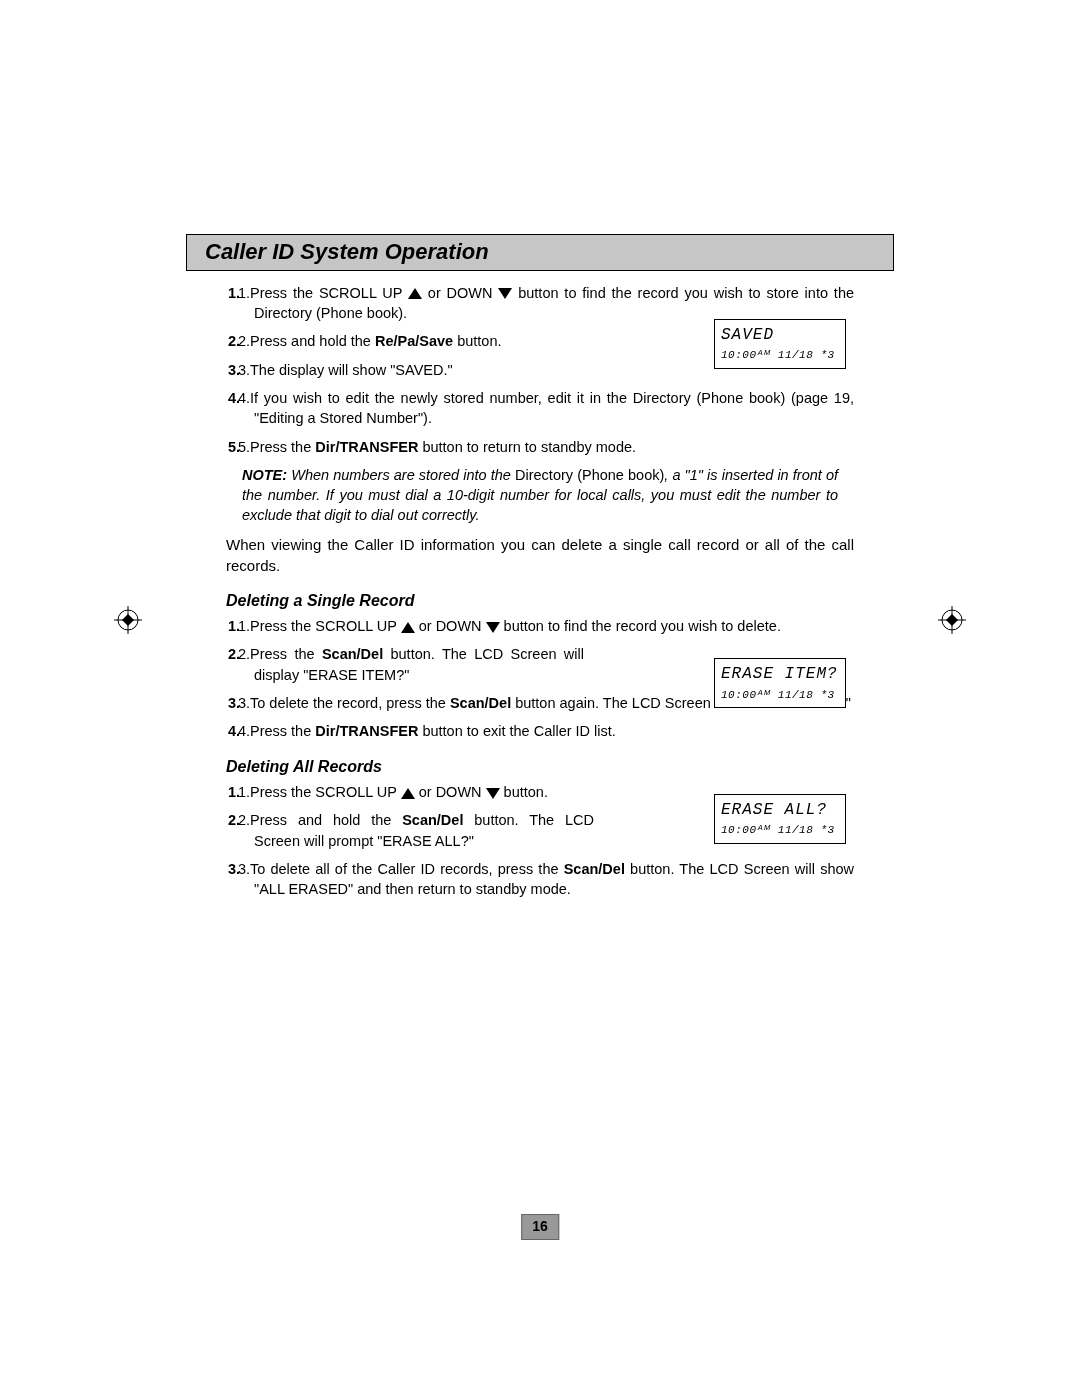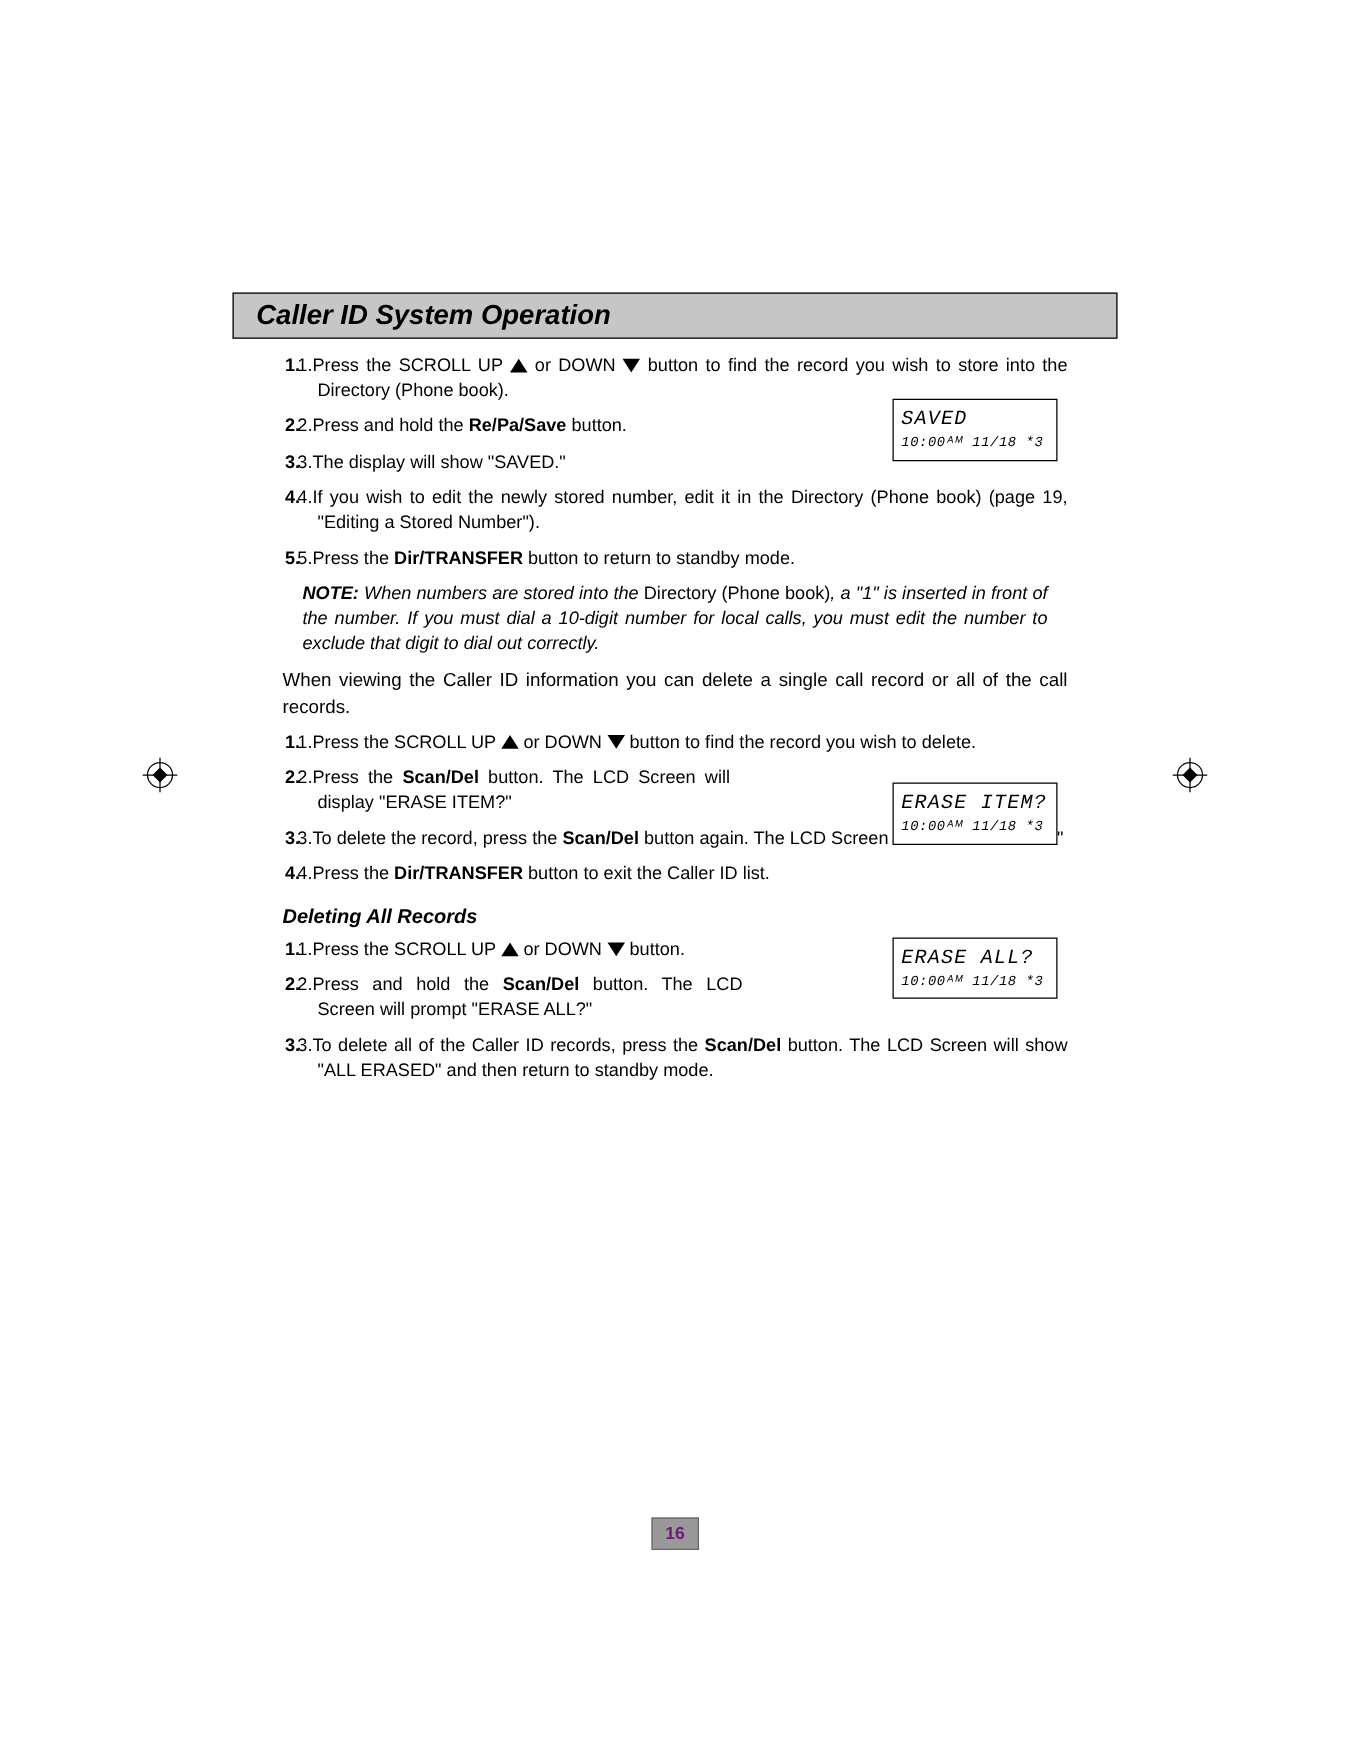--- a/index.html
+++ b/index.html
@@ -13,21 +13,21 @@
 ol{margin:4px 40px 8px 68px;padding:0;font-size:14.5px}
 ol li{margin-bottom:8px;text-align:justify}
 ol li .num{font-weight:bold;display:inline-block;width:22px;margin-left:-26px}
 .note{margin:8px 56px;font-size:14.5px;text-align:justify}
 .tri-up,.tri-down{display:inline-block;width:0;height:0;vertical-align:middle}
 .tri-up{border-left:7px solid transparent;border-right:7px solid transparent;border-bottom:11px solid #000}
 .tri-down{border-left:7px solid transparent;border-right:7px solid transparent;border-top:11px solid #000}
 .lcd{position:absolute;right:48px;border:1px solid #000;width:130px;font-family:"Courier New",monospace;background:#fff}
 .lcd .l1{font-size:16px;letter-spacing:1px;padding:4px 6px 0;font-style:italic;font-family:"Segment","Courier New",monospace}
 .lcd .l2{font-size:11px;padding:2px 6px 4px;font-style:italic;letter-spacing:.5px}
-.pg{position:absolute;left:50%;transform:translateX(-50%);top:980px;background:#999;color:#701a75;padding:2px 10px;font-size:14px;font-weight:bold;border:1px solid #666}
+.pg{position:absolute;left:50%;transform:translateX(-50%);top:980px;background:#999;color:#000000;padding:2px 10px;font-size:14px;font-weight:bold;border:1px solid #666}
 b{font-weight:bold}
 i{font-style:italic}
 .cross{position:absolute;width:28px;height:28px}
 .cross svg{width:28px;height:28px}
 </style>
 </head>
 <body>
 
 <div class="page">
 
@@ -57,41 +57,42 @@
 </ol>
 <div class="lcd" style="top:36px">
           <div class="l1">SAVED</div>
           <div class="l2">10:00ᴬᴹ 11/18  *3</div>
         </div>
 </div>
 <div class="note"><b><i>NOTE:</i></b><i> When numbers are stored into the </i><span>Directory (Phone book)</span><i>, a "1" is  inserted in front of the number. If you must dial a 10-digit number for local calls, you must edit the number to exclude that digit to dial out correctly.</i></div>
 
 <div class="body">When viewing the Caller ID information you can delete a single call record or all of the call records.</div>
 
+<h3>Deleting a Single Record</h3>
 <div style="position:relative">
 <ol>
 <li><span class="num">1.</span><span>Press the SCROLL UP </span><span class="tri-up"></span><span> or DOWN </span><span class="tri-down"></span><span> button to find the record you wish to delete.</span></li>
 <li style="width:330px"><span class="num">2.</span><span>Press the </span><b>Scan/Del</b><span> button. The LCD Screen will display  "ERASE ITEM?"</span></li>
 <li><span class="num">3.</span><span>To delete the record, press the </span><b>Scan/Del</b><span> button again. The LCD Screen will show  "ERASED."</span></li>
 <li><span class="num">4.</span><span>Press the </span><b>Dir/TRANSFER</b><span> button to exit the Caller ID list.</span></li>
 </ol>
 <div class="lcd" style="top:42px">
           <div class="l1">ERASE ITEM?</div>
           <div class="l2">10:00ᴬᴹ 11/18  *3</div>
         </div>
 </div>
 
 <h3>Deleting All Records</h3>
 <div style="position:relative">
 <ol>
 <li style="width:340px"><span class="num">1.</span><span>Press the  SCROLL UP </span><span class="tri-up"></span><span> or DOWN </span><span class="tri-down"></span><span> button.</span></li>
 <li style="width:340px"><span class="num">2.</span><span>Press and hold the </span><b>Scan/Del</b><span> button. The LCD Screen will prompt  "ERASE ALL?"</span></li>
 <li><span class="num">3.</span><span>To delete all of the Caller ID records, press the </span><b>Scan/Del</b><span> button. The LCD Screen will show  "ALL ERASED"  and then return to standby mode.</span></li>
 </ol>
-<div class="lcd" style="top:0">
+<div class="lcd" style="top:12px">
           <div class="l1">ERASE ALL?</div>
           <div class="l2">10:00ᴬᴹ 11/18  *3</div>
         </div>
 </div>
 
 <div class="pg">16</div>
 </div>
 </div>
 
 </body></html>

